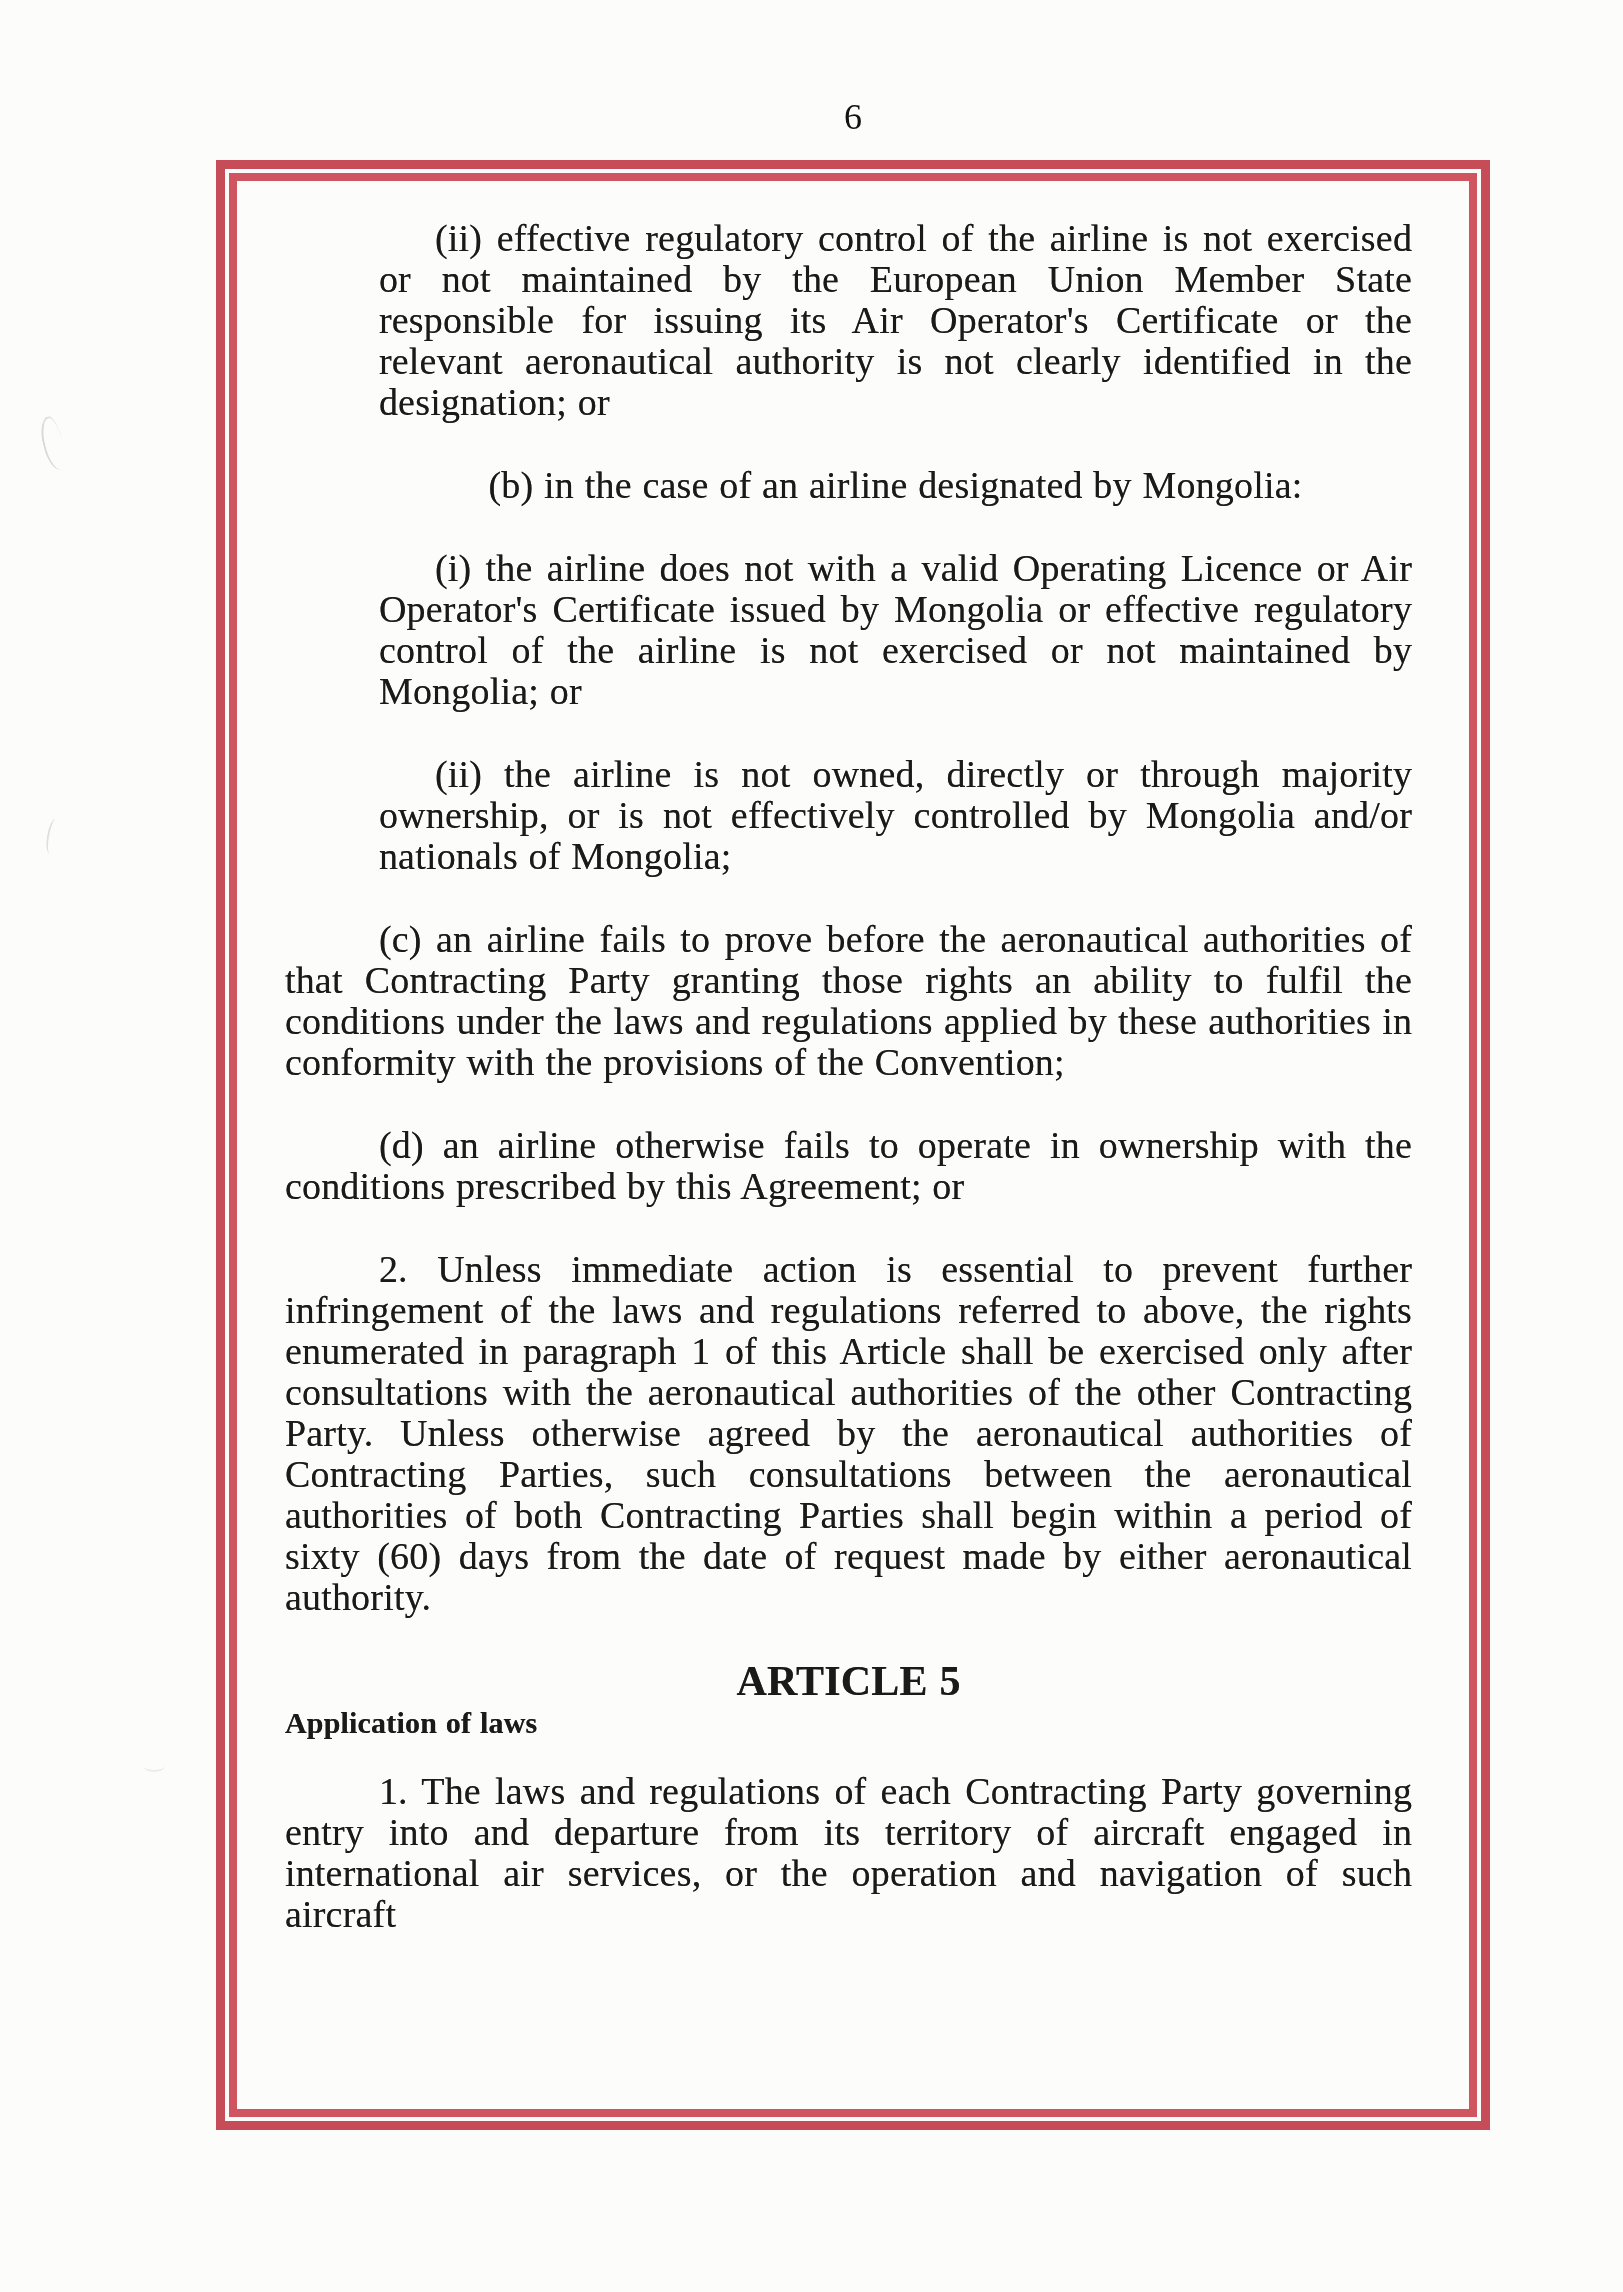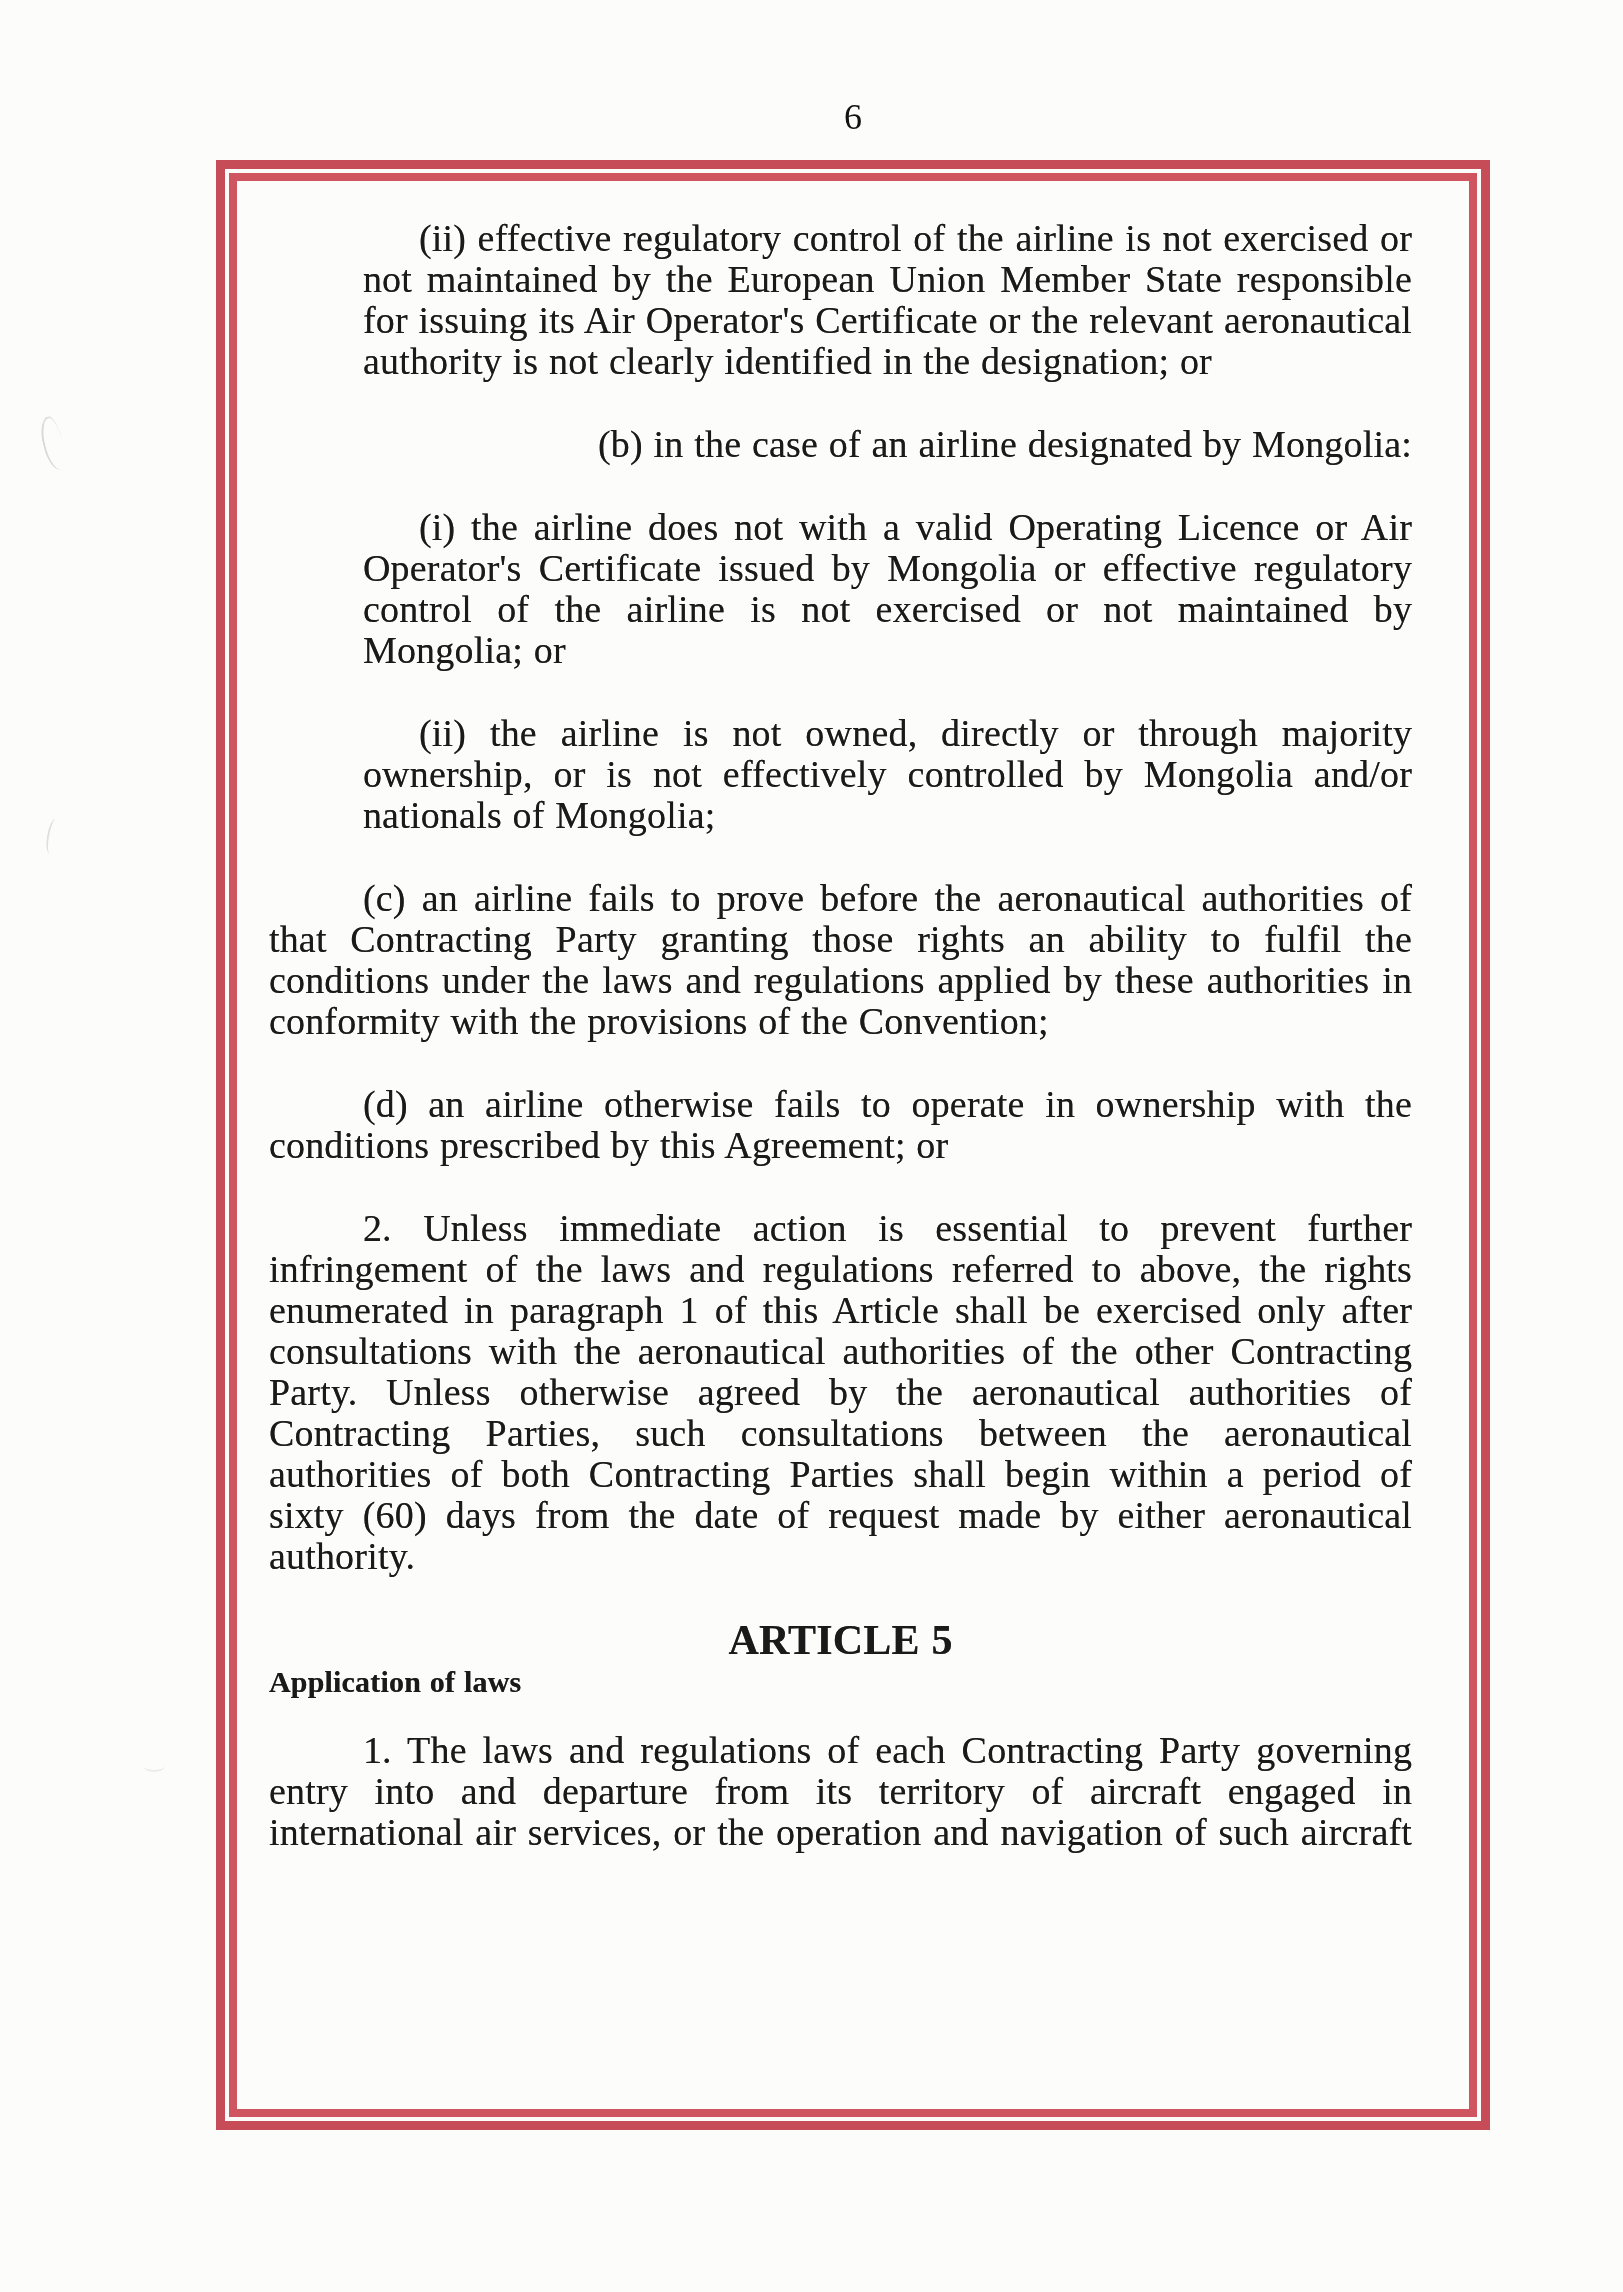--- a/index.html
+++ b/index.html
@@ -27,32 +27,32 @@
   }
   .frame-inner {
     position:absolute;
     inset:3.9px;
     border:8.8px solid #cf5661;
   }
   .content {
     position:absolute;
     inset:0;
     box-sizing:border-box;
-    padding:37px 57px 0 32px;
+    padding:37px 57px 0 48px;
     font-size:38px;
     line-height:41px;
     letter-spacing:0.2px;
     word-spacing:1px;
     text-align:justify;
     text-shadow:0 0 0.6px rgba(10,10,10,0.65);
   }
   .content p { margin:0 0 42px 0; }
   p.main { text-indent:94px;margin-top:24px; }
   p.sub  { margin-left:94px; text-indent:56px; }
-  p.item { margin-left:94px; text-indent:0; text-align:right; }
+  p.item { margin-left:94px; text-indent:0; text-align:center; }
   p.last { margin-bottom:0; text-align-last:justify; }
   .art-title {
     margin:19.6px 0 0 0;
     text-align:center;
     font-size:42px; line-height:42px;
     font-weight:bold;
   }
   .art-sub {
     margin:0 0 27.4px 0;
     text-align:left;

